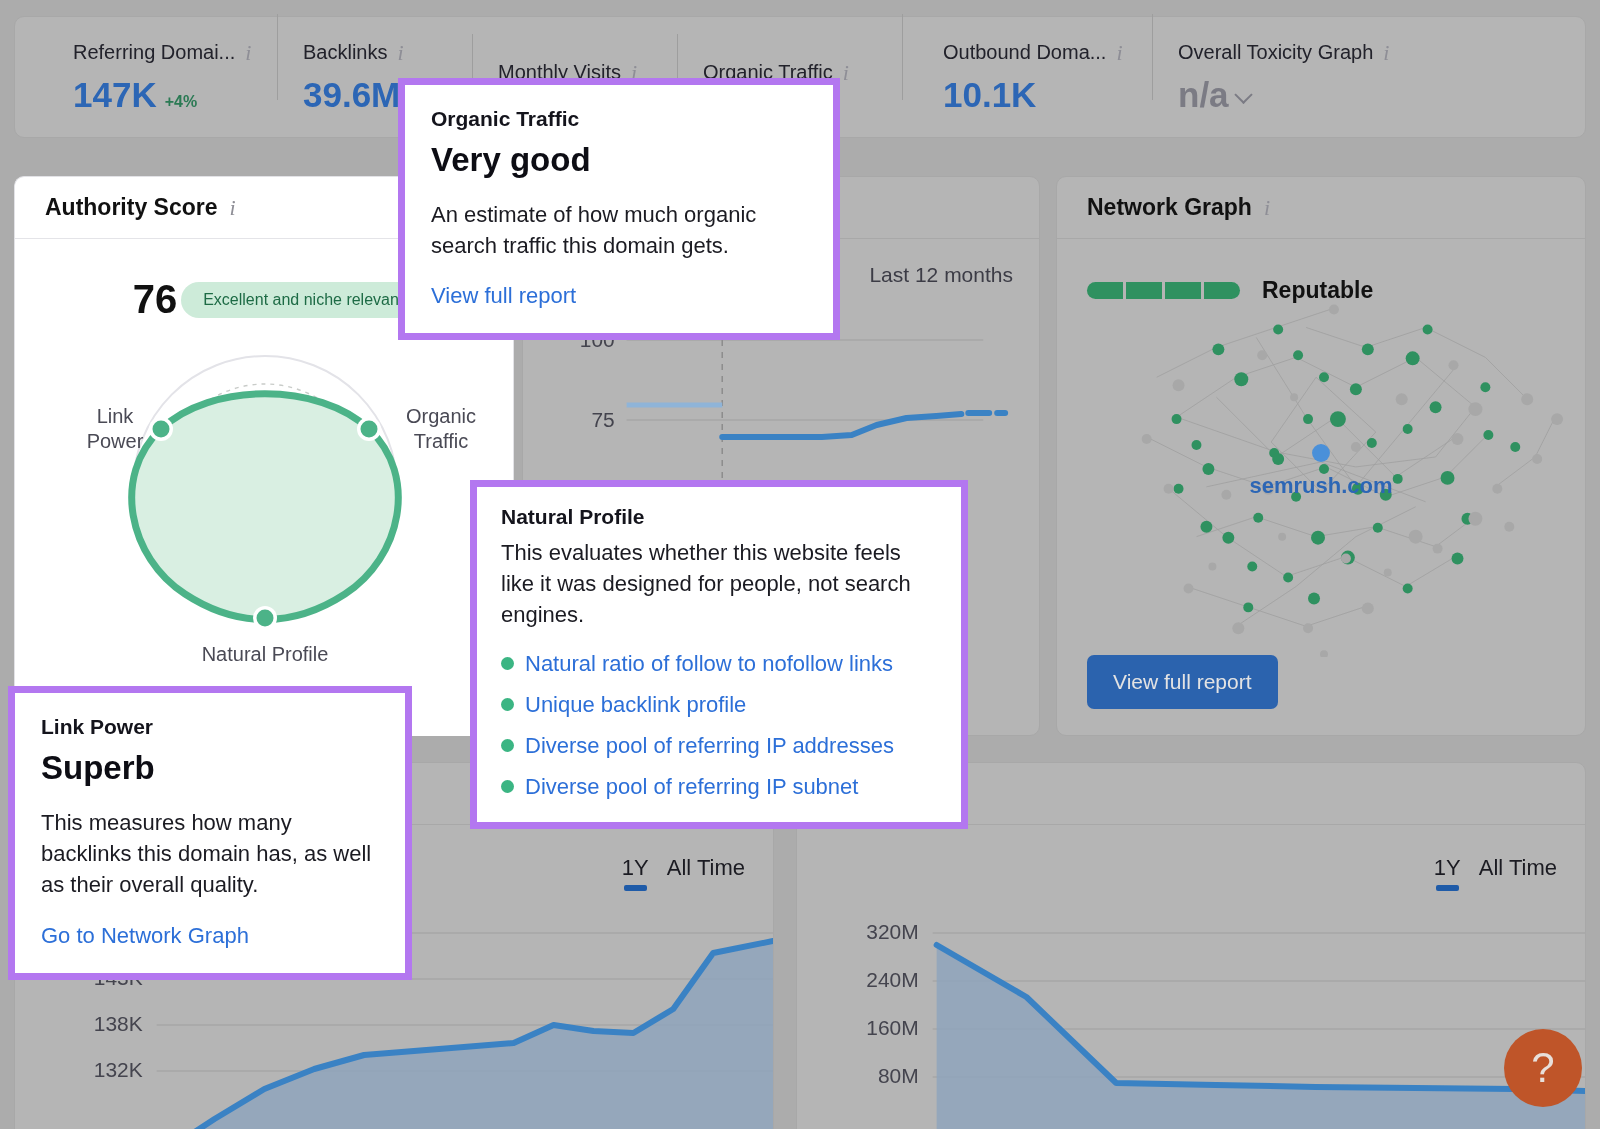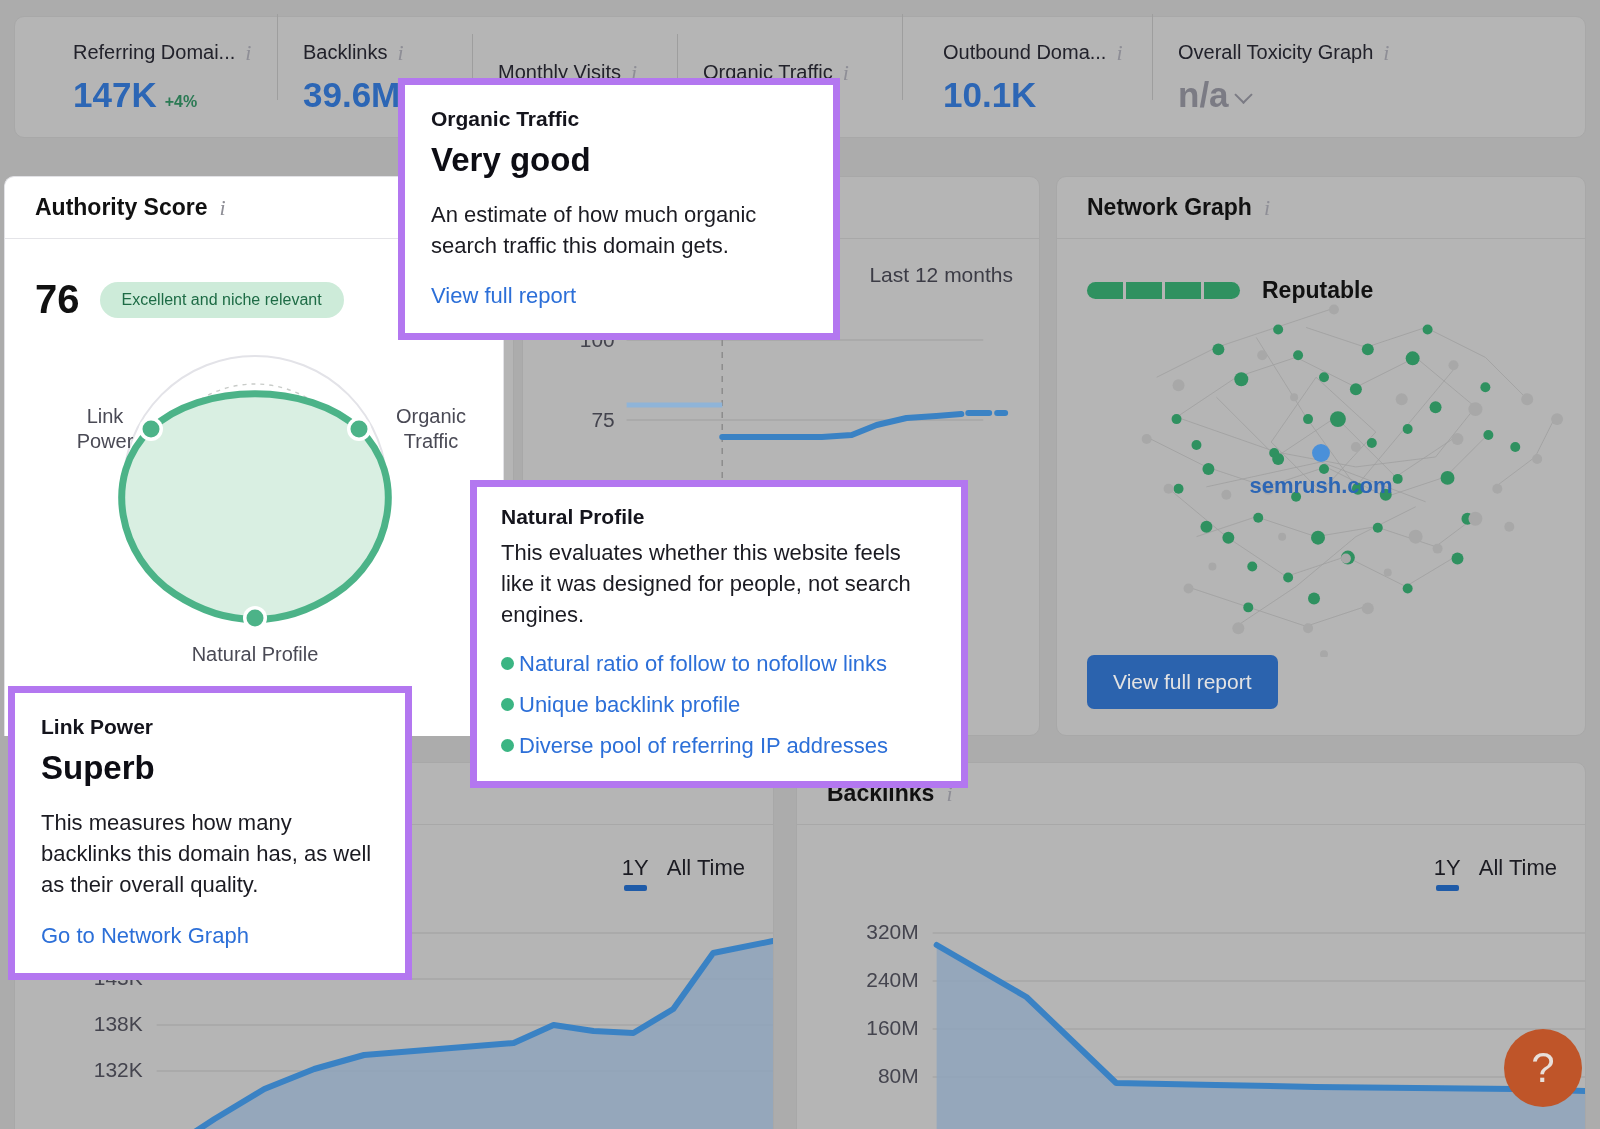--- a/index.html
+++ b/index.html
@@ -49,21 +49,21 @@
   .w-rd { width:230px; } .w-bl { width:195px; } .w-mv { width:205px; }
   .w-ot { width:225px; } .w-od { width:250px;padding-left:41px; } .w-ts { width:290px; }
 
   
   #authcard { left:14px; top:176px; width:500px; height:560px; }
   #midcard  { left:522px; top:176px; width:518px; height:560px; }
   #netcard  { left:1056px; top:176px; width:530px; height:560px; }
   #rdcard   { left:14px;  top:762px; width:760px; height:420px; }
   #blcard   { left:796px; top:762px; width:790px; height:420px; }
 
-  .score-row { display:flex; align-items:center; gap:20px; padding:38px 0 0 30px; }
+  .score-row { display:flex; align-items:center; gap:4px; padding:38px 0 0 30px;justify-content:center; }
   .score-num { font-size:40px; font-weight:bold; color:#111; }
   .score-pill {
     background:#CDEBD9; color:#1d6b45; font-size:16px;
     padding:9px 22px; border-radius:22px; white-space:nowrap;
   }
 
   
   .radar-wrap { position:relative; width:100%; height:360px; margin-top:6px; }
   .radar-lbl { position:absolute; font-size:20px; color:#4a4a55; text-align:center; line-height:1.25; }
 
@@ -96,36 +96,36 @@
   .tg { font-size:22px; color:#1b1b22; padding-bottom:6px; position:relative; cursor:pointer; }
   .tg.active::after { content:""; position:absolute; left:2px; right:2px; bottom:-4px; height:6px; background:#1F5BA8; border-radius:2px; }
   .areachart { position:absolute; left:0; top:150px; width:100%; height:270px; }
 
   
   .spotlight {
     position:absolute;
     background:#FFFFFF;
     overflow:hidden;
   }
-  #spot-auth { left:4px; top:176px; width:500px; height:560px; border-radius:10px 10px 0 0; border:1px solid #E2E2E6; border-bottom:none; }
+  #spot-auth { left:14px; top:176px; width:500px; height:560px; border-radius:10px 10px 0 0; border:1px solid #E2E2E6; border-bottom:none; }
 
   
   .tip {
     position:absolute;
     background:#fff;
     border:7px solid #B377F0;
     z-index:40;
   }
   .tip-inner { padding:22px 26px 24px 26px; }
   .tip-kicker { font-size:21px; font-weight:bold; color:#14141c; }
   .tip-big { font-size:33px; font-weight:bold; color:#0d0d14; margin-top:10px; }
   .tip-body { font-size:22px; line-height:1.42; color:#1b1b22; margin-top:20px; }
   .tip-link { display:inline-block; margin-top:22px; font-size:22px; color:#2C6FD8; cursor:pointer; }
   .tip-list { margin-top:20px; display:flex; flex-direction:column; gap:15px; }
-  .tip-li { display:flex; align-items:center; gap:5px; font-size:22px; color:#2C6FD8; cursor:pointer; }
+  .tip-li { display:flex; align-items:center; gap:11px; font-size:22px; color:#2C6FD8; cursor:pointer; }
   .dot { width:13px; height:13px; border-radius:50%; background:#3BB583; flex:0 0 13px; }
 
   #tip-organic { left:398px; top:78px;  width:442px; }
   #tip-natural { left:470px; top:480px; width:498px; }
   #tip-link    { left:8px;   top:686px; width:404px; }
 
   
   .fab {
     position:absolute; right:18px; bottom:22px;
     width:78px; height:78px; border-radius:50%;
@@ -434,20 +434,24 @@
           <span>Natural ratio of follow to nofollow links</span>
         </div>
         <div class="tip-li">
           <span class="dot"></span>
           <span>Unique backlink profile</span>
         </div>
         <div class="tip-li">
           <span class="dot"></span>
           <span>Diverse pool of referring IP addresses</span>
         </div>
+        <div class="tip-li">
+          <span class="dot"></span>
+          <span>Diverse pool of referring IP subnet</span>
+        </div>
       </div>
     </div>
   </div>
 
   <div class="tip" id="tip-link">
     <div class="tip-inner">
       <div class="tip-kicker">Link Power</div>
       <div class="tip-big">Superb</div>
       <div class="tip-body">This measures how many backlinks this domain has, as well as their overall quality.</div>
       <span class="tip-link">Go to Network Graph</span>

